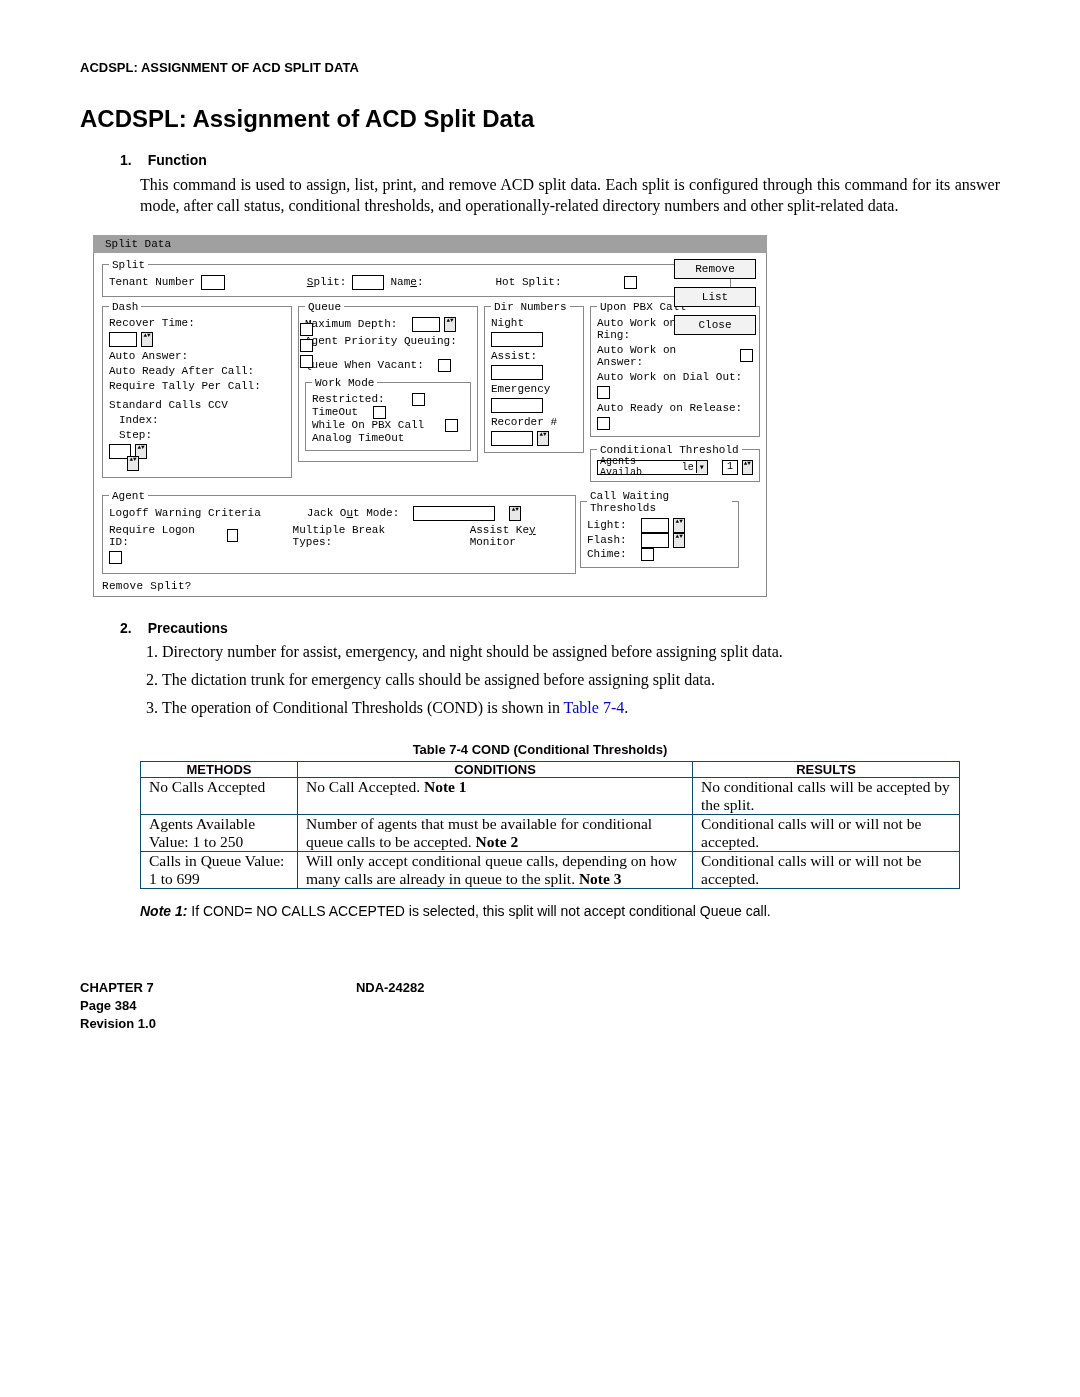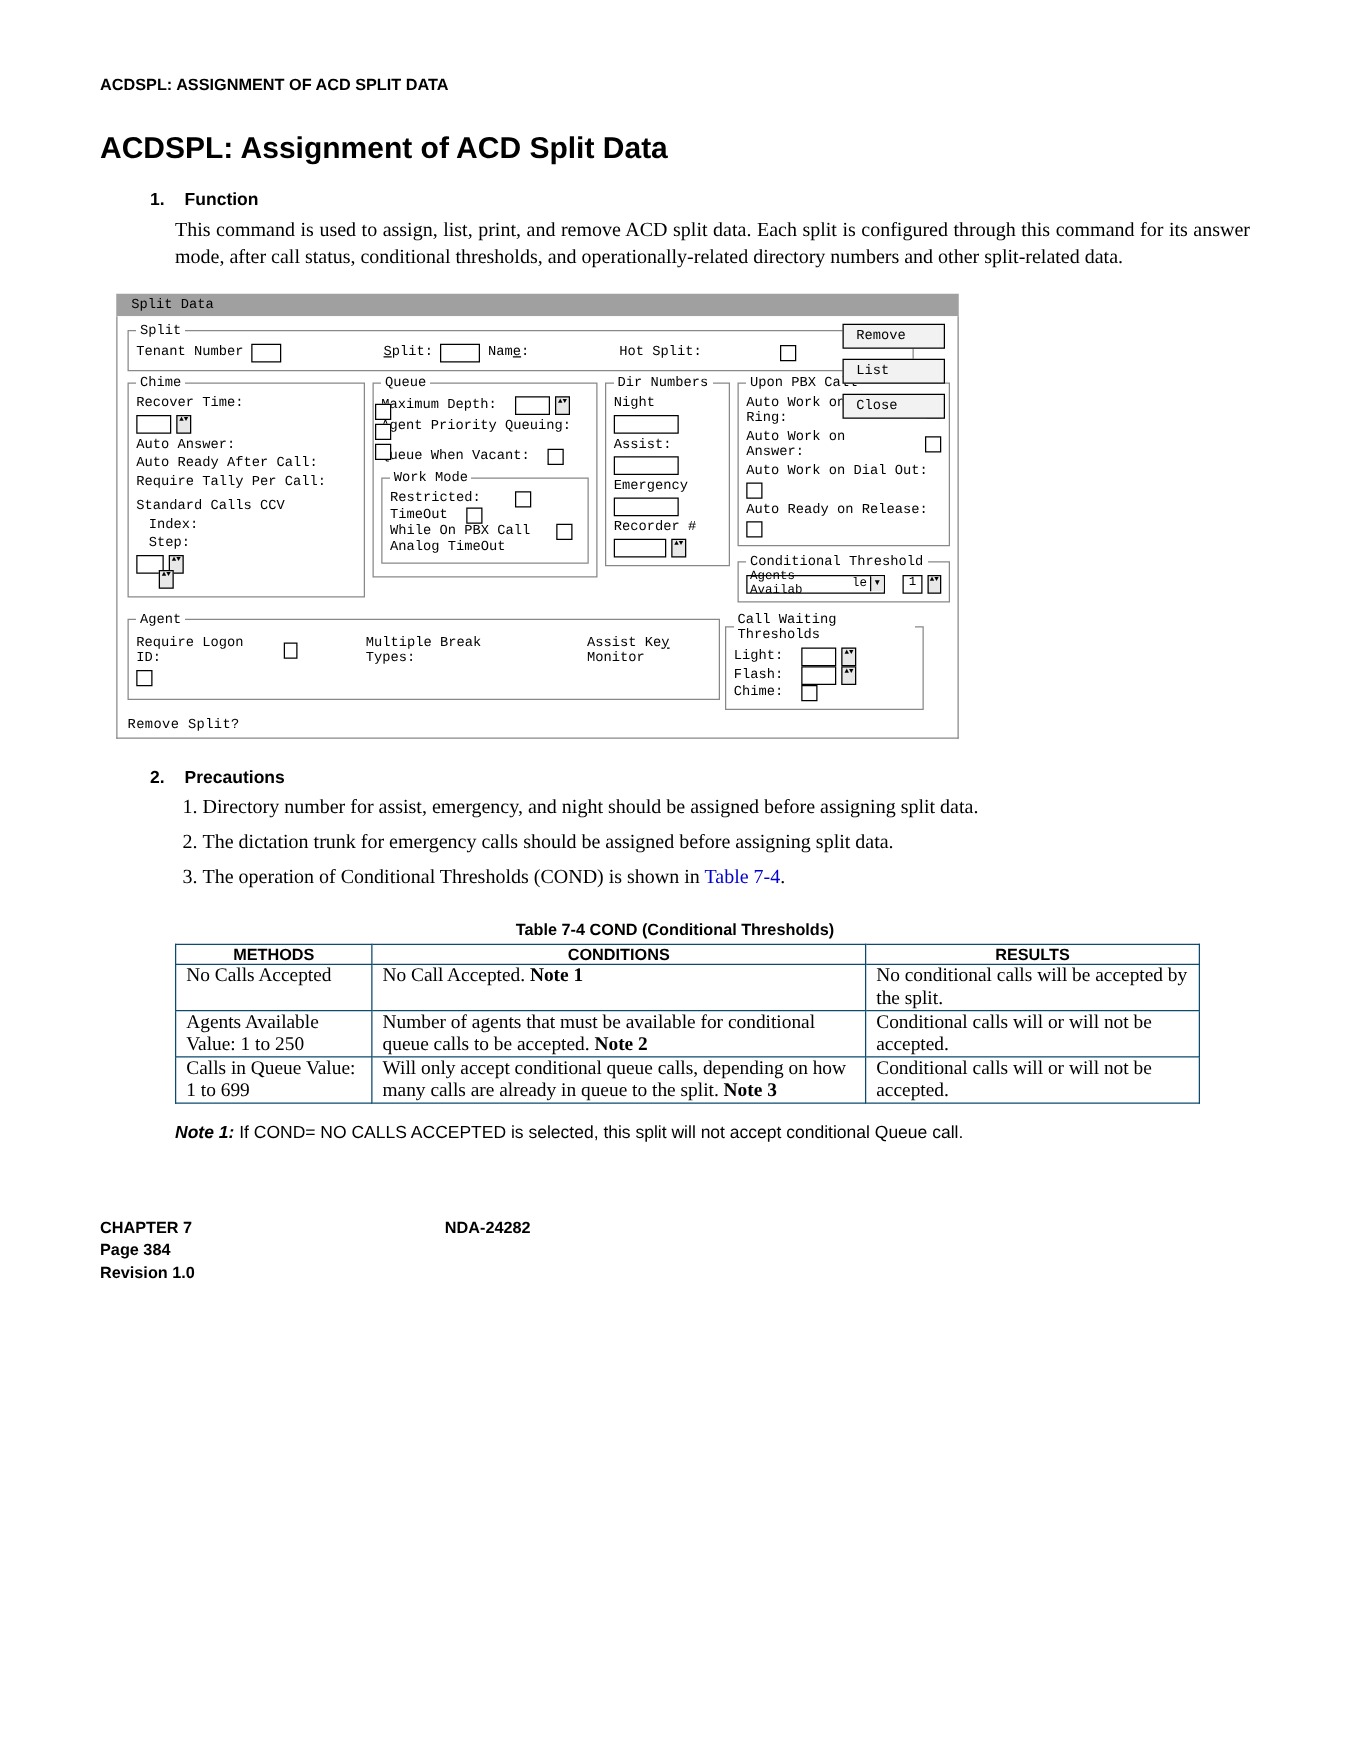--- a/index.html
+++ b/index.html
@@ -141,21 +141,21 @@
     border: 1px solid #000;
     width: 11px; height: 11px;
     display: inline-block;
     background: #fff;
   }
   .btn {
     border: 1px solid #000;
     padding: 3px 10px;
     background: #f2f2f2;
     width: 60px;
-    text-align: left;
+    text-align: center;
     font-size: 11px;
   }
   .side-btns {
     position: absolute;
     right: 10px;
     top: 6px;
     display: flex;
     flex-direction: column;
     gap: 8px;
   }
@@ -212,21 +212,21 @@
         <span style="width:60px;"></span>
         <span>Hot Split:</span>
         <span style="width:50px;"></span>
         <span class="checkbox"></span>
       </div>
     </fieldset>
 
     <div class="cols4">
 
       <fieldset class="dash-col">
-        <legend>Chime</legend>
+        <legend>Dash</legend>
         <div class="fcol">
           <div><span>Recover Time:</span></div>
           <div class="inline">
               <span class="input" style="width:26px;"></span>
               <span class="spinner">▲▼</span>
             </div>
           <div class="inline">
               <span>Auto Answer:</span>
             </div>
           <div class="inline">
@@ -312,20 +312,27 @@
       </div>
     </div>
 
     <div style="position:absolute; left:206px; top:70px;" class="checkbox"></div>
     <div style="position:absolute; left:206px; top:86px;" class="checkbox"></div>
     <div style="position:absolute; left:206px; top:102px;" class="checkbox"></div>
 
     <div class="row" style="margin-top:4px;">
       <fieldset style="width:460px;">
         <legend>Agent</legend>
+        <div class="inline" style="gap:14px;">
+          <span>Logoff Warning Criteria</span>
+          <span style="width:18px;"></span>
+          <span>Jack O<u>u</u>t Mode:</span>
+          <span class="input" style="width:80px;"></span>
+            <span class="spinner">▲▼</span>
+        </div>
         <div class="inline" style="gap:24px; margin-top:3px;">
           <span>Require Logon ID:</span>
           <span class="checkbox"></span>
           &nbsp;<span>Multiple Break Types:</span>
           &nbsp;&nbsp;<span>Assist Ke<u>y</u> Monitor</span>
         </div>
         <div style="margin-top:3px;"><span class="checkbox"></span></div>
       </fieldset>
 
       <fieldset style="width:145px;">

